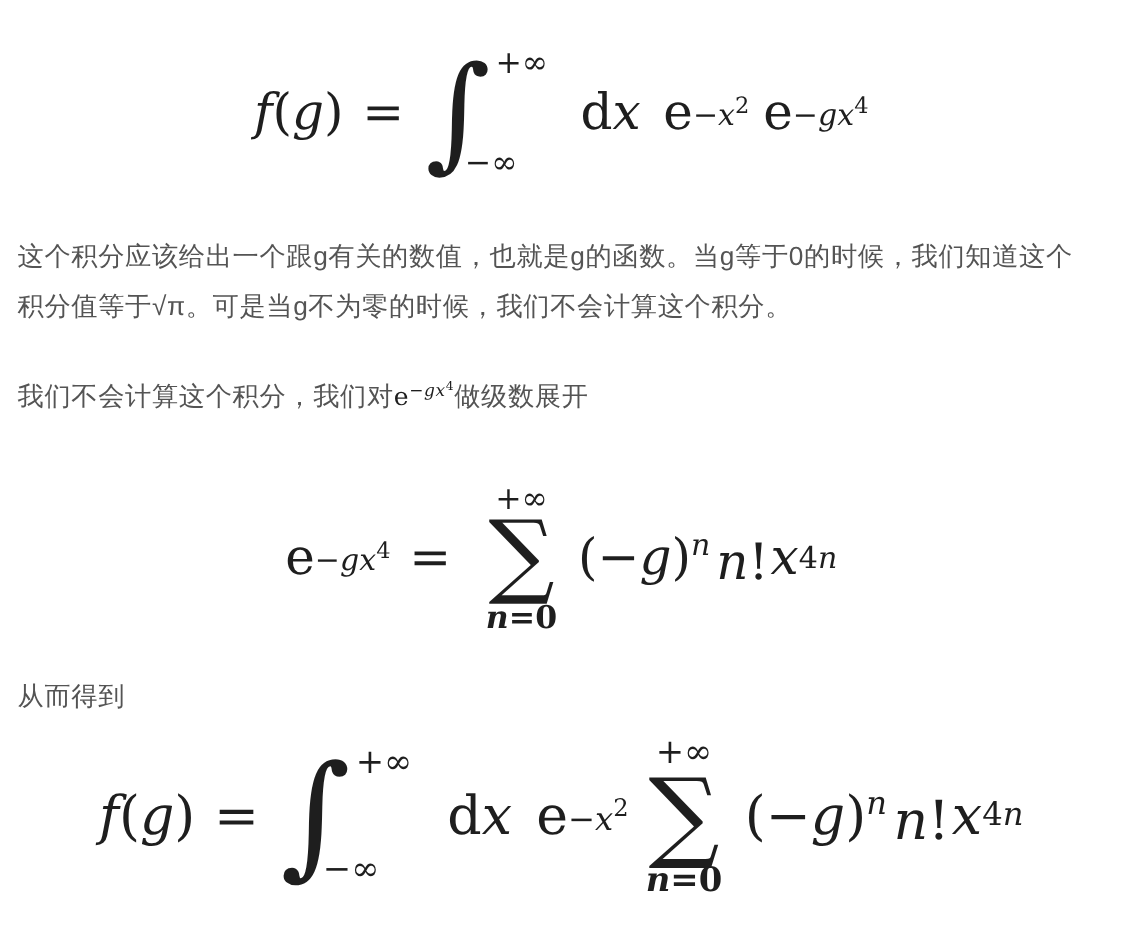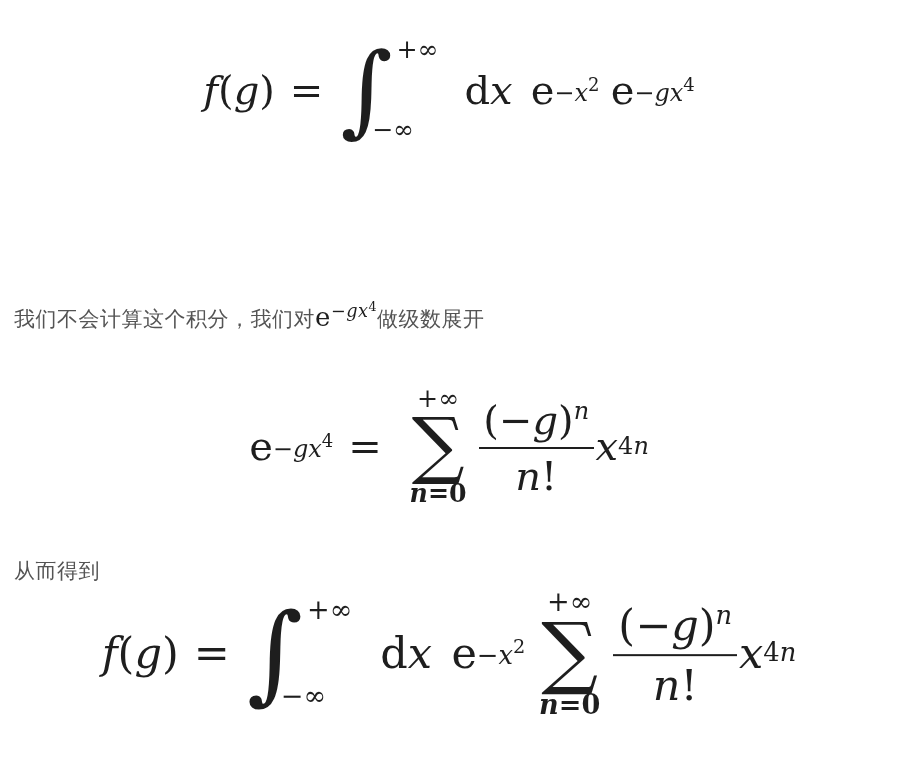--- a/index.html
+++ b/index.html
@@ -17,21 +17,21 @@
     position: absolute;
     left: 14px;
     margin: 0;
     font-size: 21px;
     line-height: 40px;
     color: #545454;
     letter-spacing: 0.5px;
   }
   .p1 { top: 186px; width: 848px; }
   .p2 { top: 294px; line-height: 46px; }
-  .p3 { top: 551px; }
+  .p3 { top: 538px; }
 
   
   .math { font-family: "DejaVu Serif", serif; color: #1e1e1e; }
   .mi   { font-style: italic; }
   .eq-block {
     position: absolute; left: 0; width: 100%;
     display: flex; justify-content: center; align-items: center;
   }
   .eqrow { display: flex; align-items: center; }
   .eq1 { top: 28px;  height: 124px; }
@@ -62,34 +62,34 @@
   .sgrp {
     display: inline-flex; flex-direction: column; align-items: center;
     line-height: 1; margin: 0 0.18em 0 0.32em;
   }
   .ssup  { font-size: 0.63em; margin-bottom: 0.05em; }
   .sigma { font-size: 1.85em; line-height: 0.88; font-style: normal; }
   .ssub  { font-size: 0.63em; margin-top: 0.14em; font-weight: bold; }
 
   
   .frac {
-    display: inline-flex; flex-direction: column; align-items: center;
+    display: inline-flex; flex-direction: row; align-items: center;
     margin: 0 0.04em 0 0.12em;
   }
   .fnum { padding: 0 0.12em 0.10em; white-space: nowrap; }
   .fbar { align-self: stretch; height: 2px; background: #1e1e1e; }
   .fden { padding-top: 0.08em; white-space: nowrap; }
   .frac-shift { transform: translateY(0.05em); }
 
   .dx   { margin-left: 0.55em; }
   .gap-md { margin-left: 0.45em; }
   .gap-sm { margin-left: 0.28em; }
 
   
-  .imath { font-size: 26px; white-space: nowrap; }
+  .imath { font-size: 20px; white-space: nowrap; }
   .imath .sup { font-size: 0.68em; vertical-align: 0.5em; }
   .imath .sup2 { font-size: 0.72em; vertical-align: 0.5em; }
 </style>
 </head>
 <body>
 
 <div class="page">
 
   <div class="eq-block eq1">
     <div class="eqrow">
@@ -105,20 +105,21 @@
       </span>
       <span class="math dx">d</span>
         <span class="math mi">x</span>
       <span class="math gap-md">e</span>
         <span class="sup math"><span class="mi">−x</span><span class="sup2">2</span></span>
       <span class="math gap-sm">e</span>
         <span class="sup math"><span class="mi">−gx</span><span class="sup2">4</span></span>
     </div>
   </div>
 
+  <p class="para p1">这个积分应该给出一个跟g有关的数值，也就是g的函数。当g等于0的时候，我们知道这个积分值等于√π。可是当g不为零的时候，我们不会计算这个积分。</p>
 
   <p class="para p2"><span>我们不会计算这个积分，我们对</span><span class="imath math"><span>e</span><span class="sup"><span class="mi">−gx</span><span class="sup2">4</span></span></span><span>做级数展开</span></p>
 
   <div class="eq-block eq2">
     <div class="eqrow">
       <span class="math">e</span>
         <span class="sup math"><span class="mi">−gx</span><span class="sup2">4</span></span>
       <span class="math eqs">=</span>
       <span class="sgrp">
         <span class="math ssup">+∞</span>

